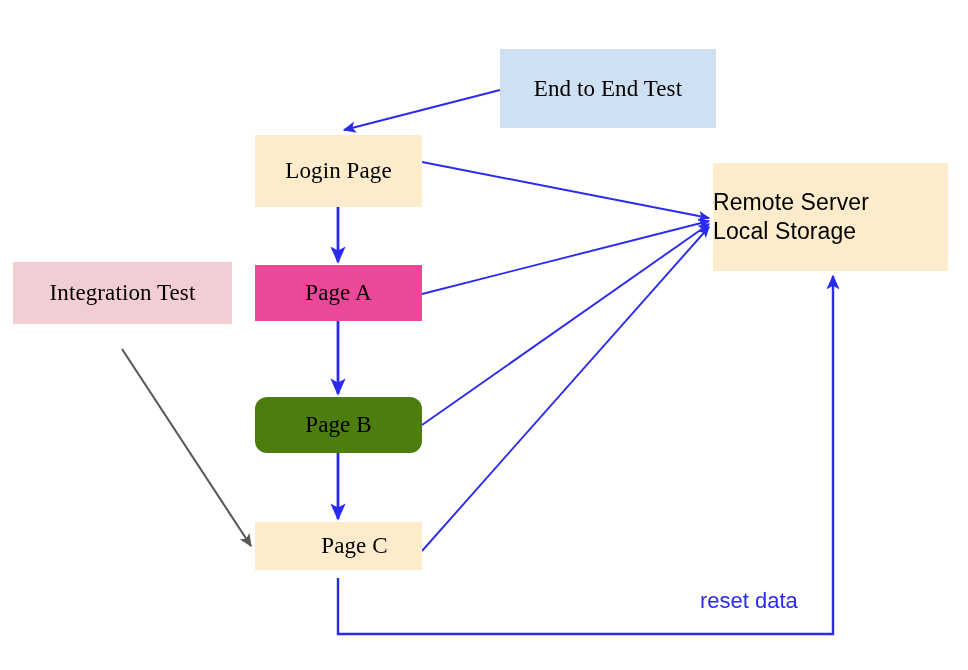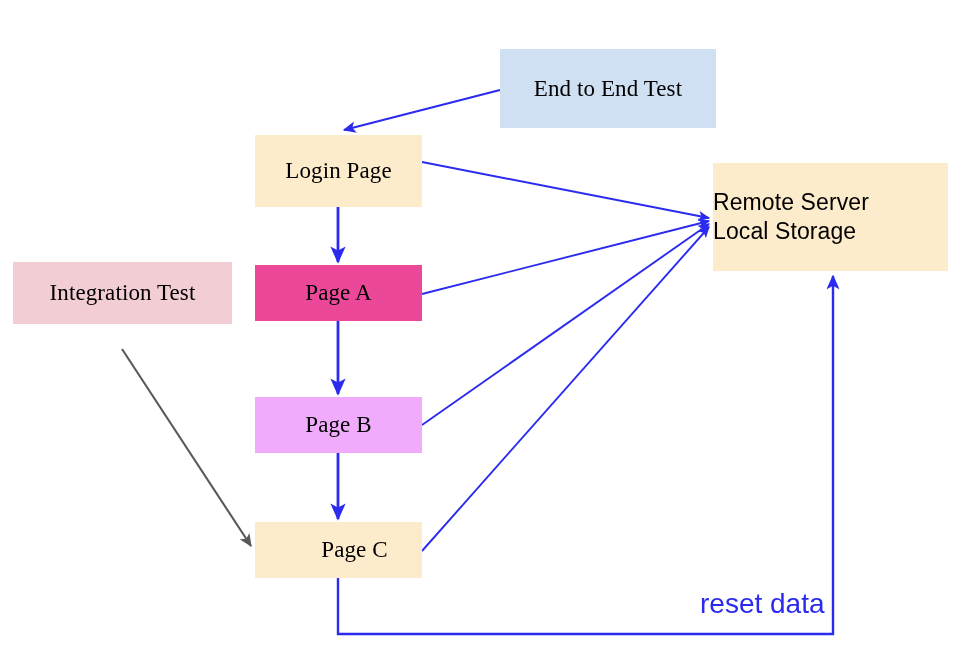--- a/index.html
+++ b/index.html
@@ -42,25 +42,25 @@
   .node.leftish  { justify-content: flex-start; text-align: left; }
   .node-label { display: block; }
 
   
   #node-end-to-end-test { left: 500px; top: 49px;  width: 216px; height: 79px; }
   #node-login-page      { left: 255px; top: 135px; width: 167px; height: 72px; }
   #node-remote-server   { left: 713px; top: 163px; width: 235px; height: 108px; }
   #node-integration-test{ left: 13px;  top: 262px; width: 219px; height: 62px; }
   #node-page-a          { left: 255px; top: 265px; width: 167px; height: 56px; }
   #node-page-b          { left: 255px; top: 397px; width: 167px; height: 56px; }
-  #node-page-c          { left: 255px; top: 522px; width: 167px; height: 56px; padding-left: 32px; }
+  #node-page-c          { left: 255px; top: 522px; width: 167px; height: 48px; padding-left: 32px; }
 
   .edge-label {
     position: absolute;
-    font-size: 28px;
+    font-size: 22px;
     color: #2b2bf0;
     white-space: nowrap;
   }
   #edge-label-reset-data { left: 700px; top: 588px; }
 </style>
 </head>
 <body>
 
 <div id="diagram-root">
 
@@ -100,21 +100,21 @@
   </div>
 
   <div class="node centered" id="node-login-page" style="background:#fdeccc;">
     <span class="node-label">Login Page</span>
   </div>
 
   <div class="node centered" id="node-page-a" style="background:#ec4899;">
     <span class="node-label">Page A</span>
   </div>
 
-  <div class="node centered" id="node-page-b" style="background:#f0abfc;">
+  <div class="node centered" id="node-page-b" style="background:#4d7c0f;border-radius:12px;">
     <span class="node-label">Page B</span>
   </div>
 
   <div class="node centered" id="node-page-c" style="background:#fdeccc;">
     <span class="node-label">Page C</span>
   </div>
 
   <div class="node centered" id="node-integration-test" style="background:#f3cdd4;">
     <span class="node-label">Integration Test</span>
   </div>

